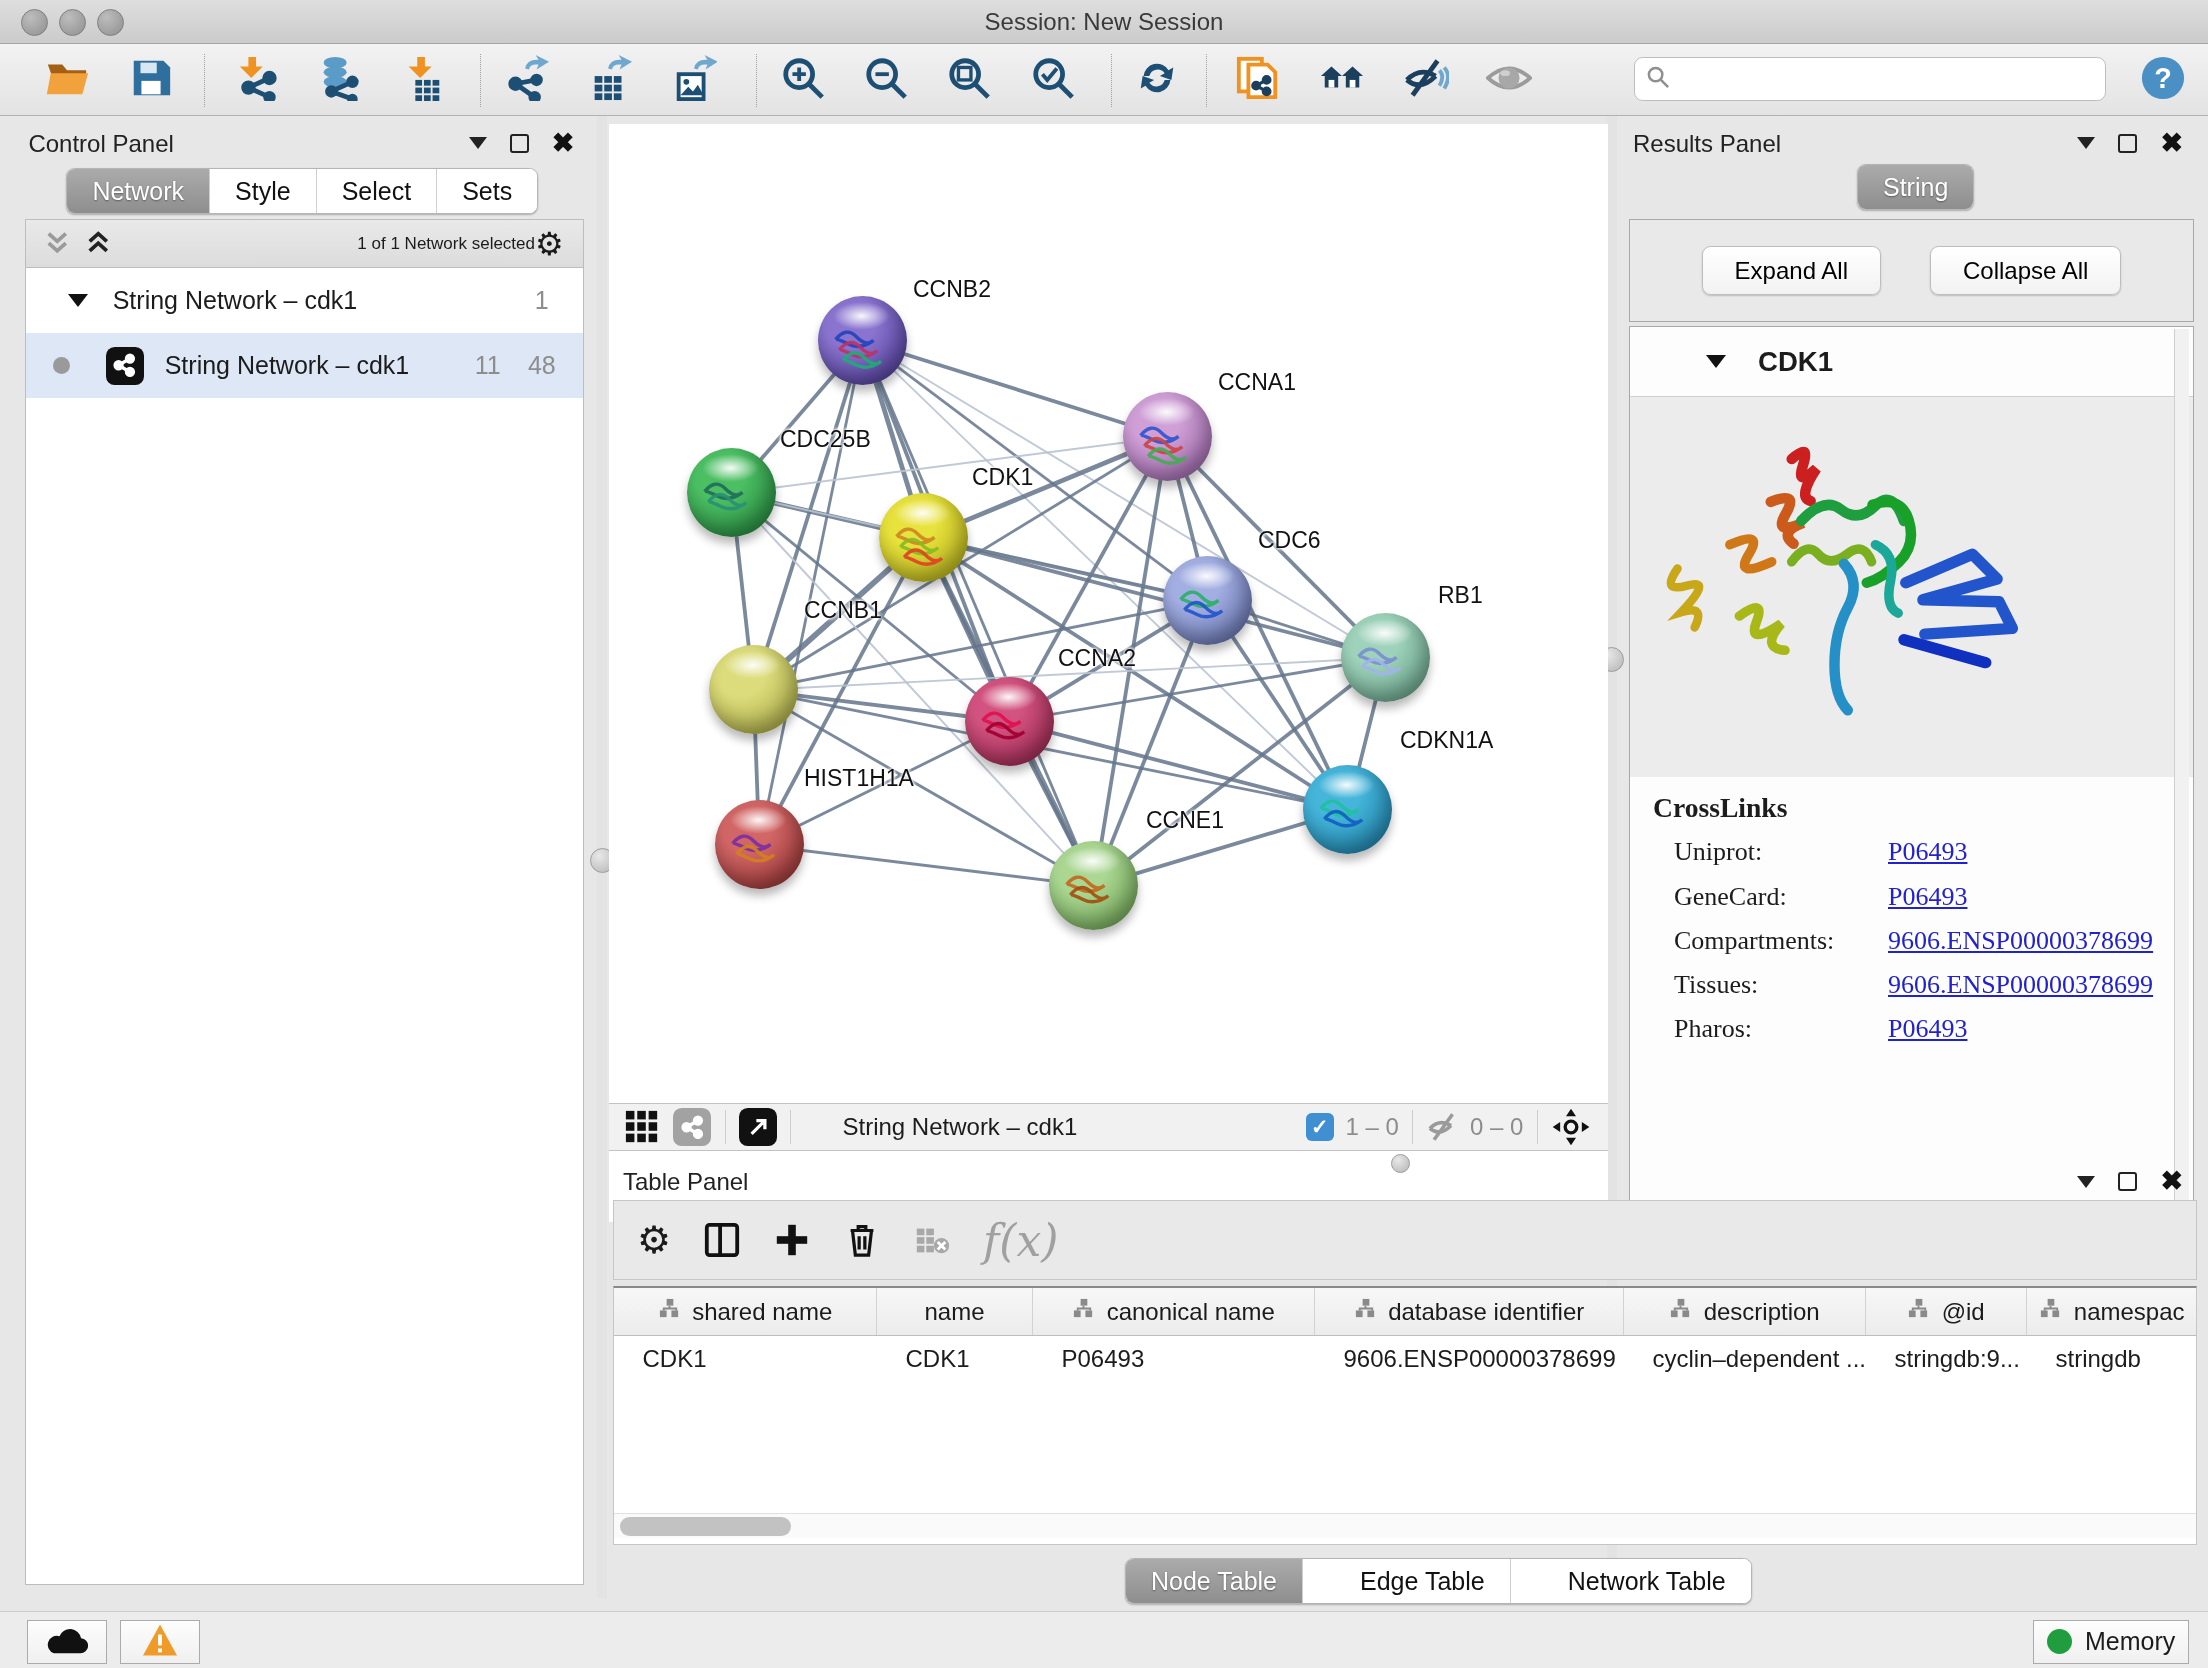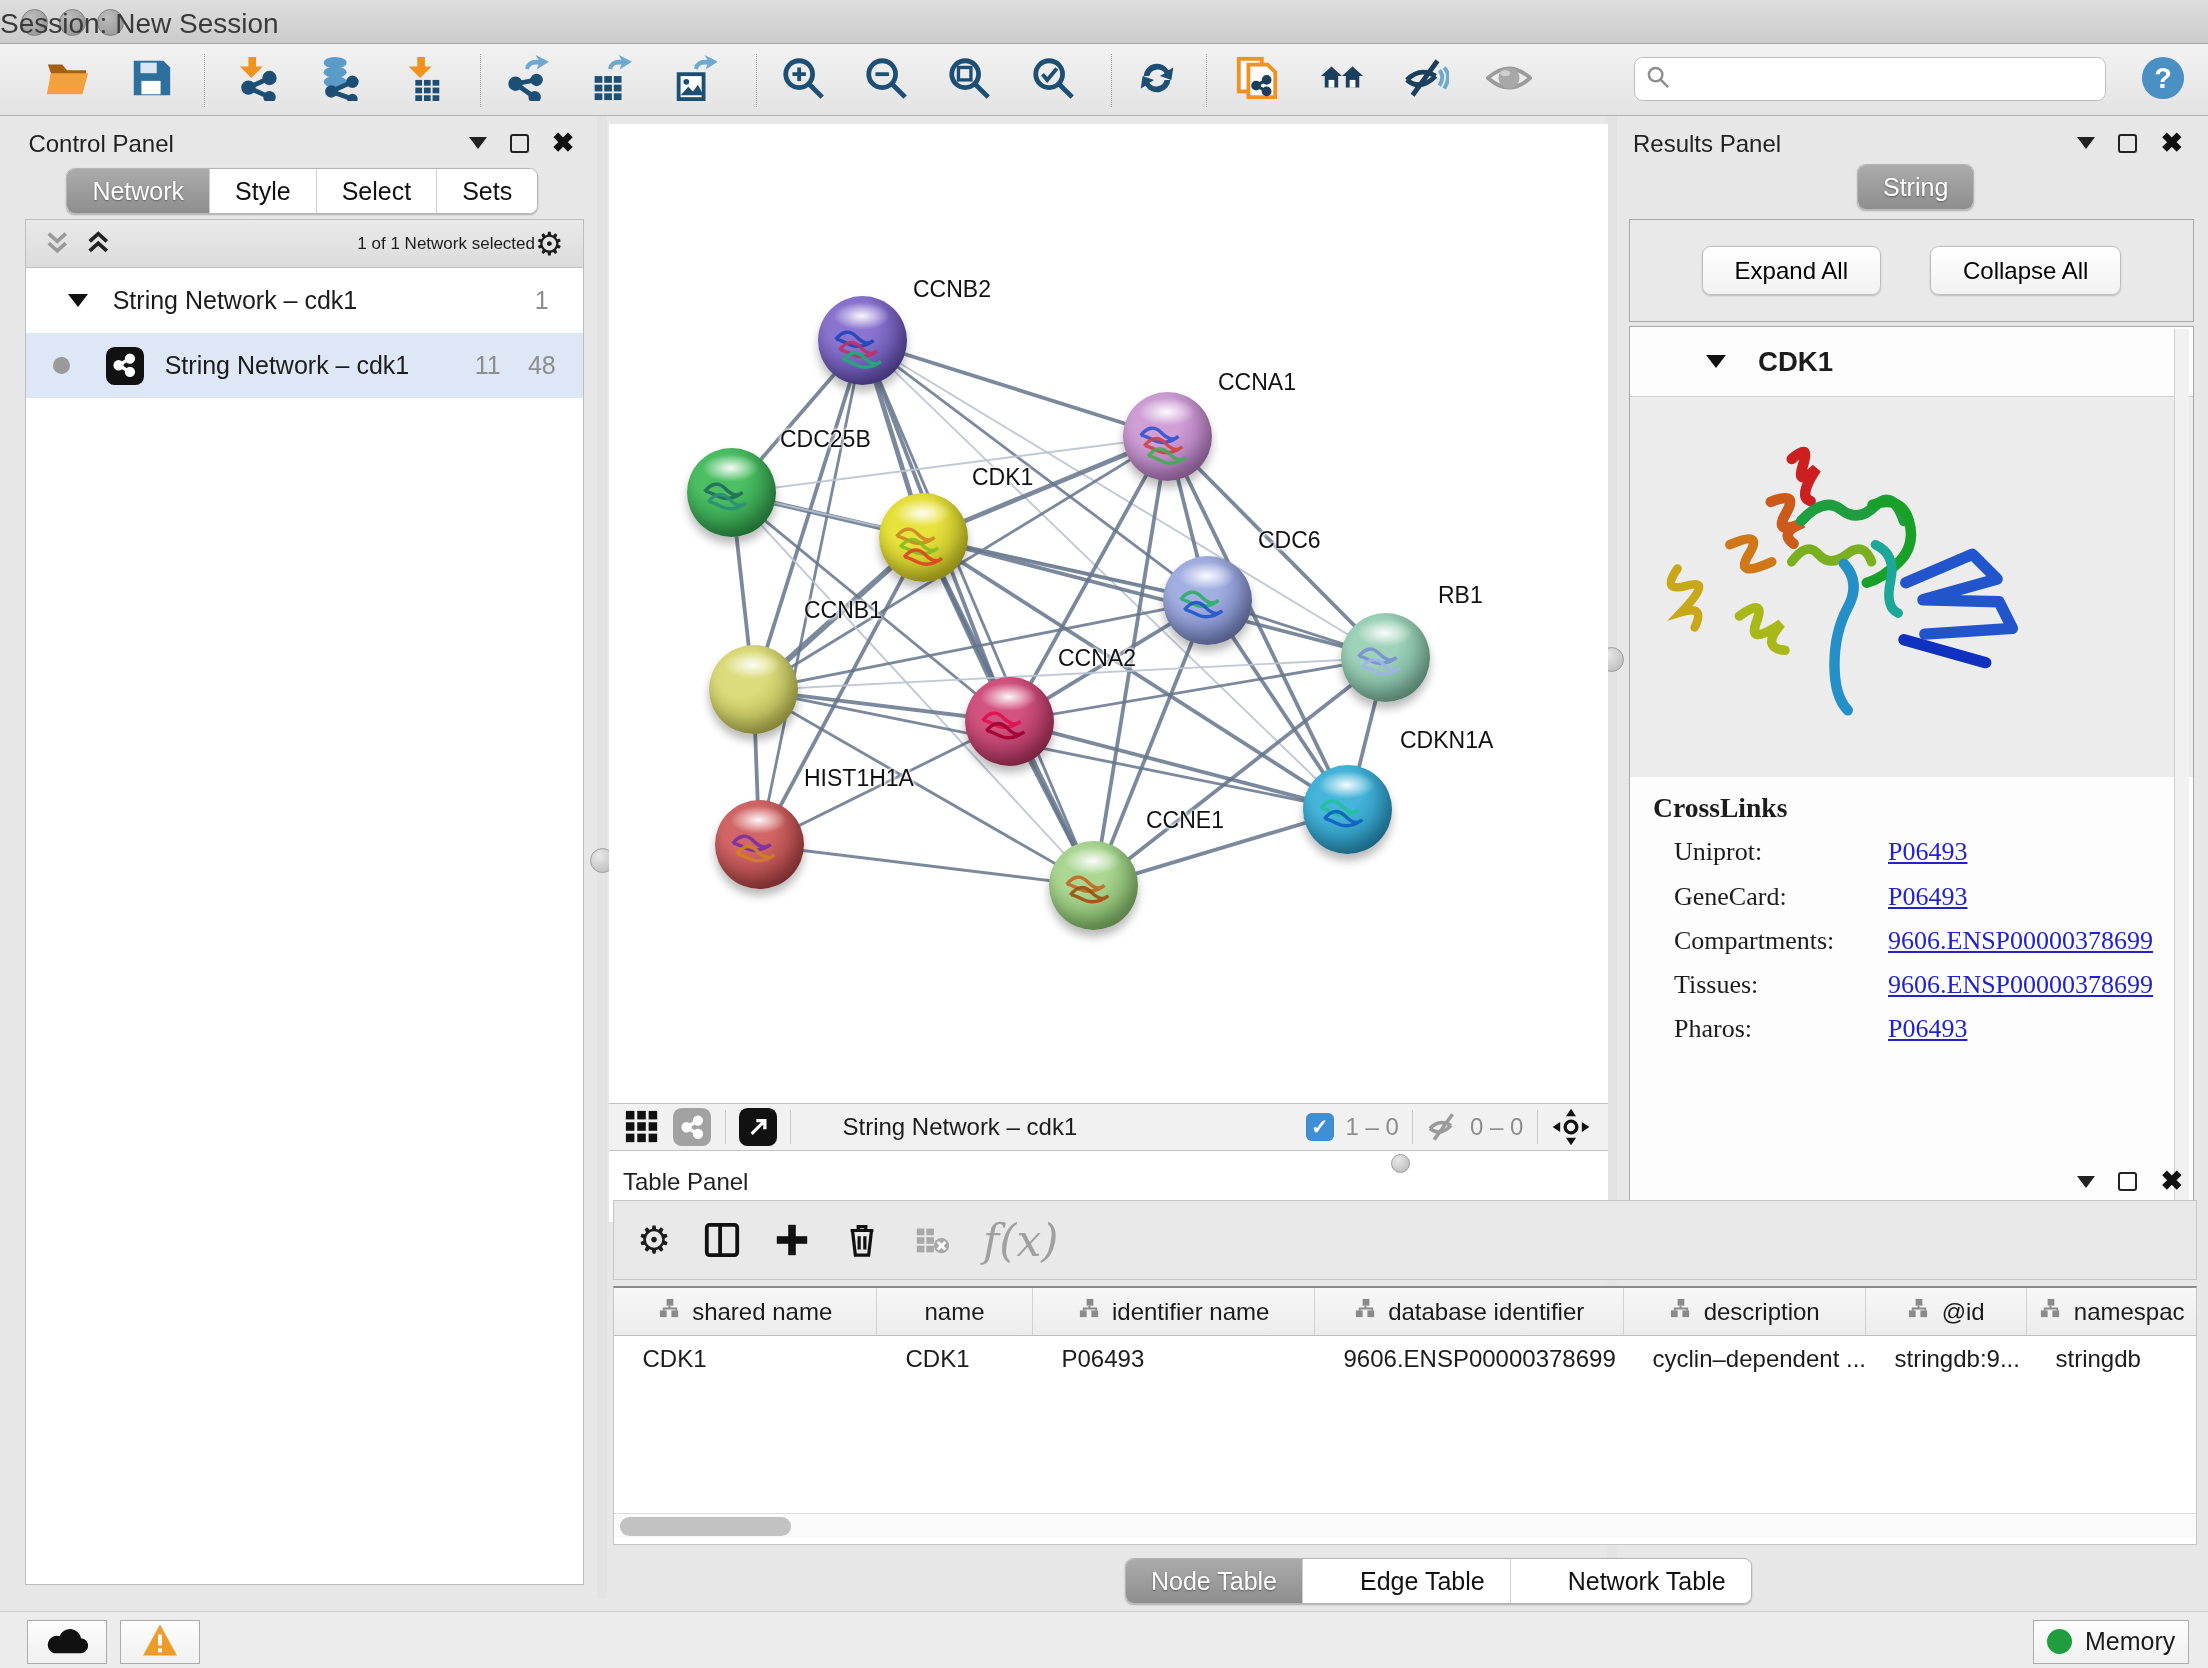--- a/index.html
+++ b/index.html
@@ -6,22 +6,22 @@
   html,body { width:2208px; height:1668px; }
   body {
     font-family:"Liberation Sans", sans-serif;
     background:#e7e7e7; position:relative; overflow:hidden; color:#1c1c1c;
   }
   
   .titlebar{position:absolute;left:0;top:0;width:2208px;height:44px;
     background:linear-gradient(#dedede,#cbcbcb);border-bottom:1px solid #a5a5a5;}
   .traffic{position:absolute;top:8.6px;width:27px;height:27px;border-radius:50%;
     background:radial-gradient(circle at 35% 30%,#bdbdbd,#8f8f8f);border:1px solid #7e7e7e;}
-  .win-title{position:absolute;top:7.6px;left:0;width:100%;
-    font-size:28px;color:#3a3a3a;}
+  .win-title{position:absolute;top:7.6px;left:0;width:100%;text-align:center;
+    font-size:24px;color:#3a3a3a;}
   
   .toolbar{position:absolute;left:0;top:44px;width:2208px;height:72px;
     background:linear-gradient(#f2f2f2,#e3e3e3);border-bottom:1px solid #b2b2b2;}
   .tb{position:absolute;top:11.4px;width:49px;height:49px;display:flex;align-items:center;justify-content:center;cursor:pointer;}
   .tb svg{width:46px;height:46px;}
   .tbsep{position:absolute;top:9.5px;height:53px;border-left:1.9px dotted #9f9f9f;}
   .searchbox{position:absolute;left:1634px;top:13.3px;width:472px;height:44px;background:#fff;
     border:1px solid #bdbdbd;border-radius:8.6px;display:flex;align-items:center;padding-left:11.4px;}
   .searchbox input{border:none;outline:none;font-size:23px;width:409px;background:transparent;
     font-family:"Liberation Sans",sans-serif;}
@@ -684,21 +684,21 @@
       <div class="th" style="width: 156px;">
         <span>name</span>
       </div>
       <div class="th" style="width: 282px;">
         <span><svg viewBox="0 0 24 24" fill="#8a8a8a">
             <rect x="9" y="2" width="7" height="7"></rect>
             <rect x="2" y="14" width="7" height="7"></rect>
             <rect x="14" y="14" width="7" height="7"></rect>
             <path d="M12 9v3M6 14v-2h13v2" stroke="#8a8a8a" stroke-width="2" fill="none"></path>
           </svg></span>
-        <span>identifier name</span>
+        <span>canonical name</span>
       </div>
       <div class="th" style="width: 309px;">
         <span><svg viewBox="0 0 24 24" fill="#8a8a8a">
             <rect x="9" y="2" width="7" height="7"></rect>
             <rect x="2" y="14" width="7" height="7"></rect>
             <rect x="14" y="14" width="7" height="7"></rect>
             <path d="M12 9v3M6 14v-2h13v2" stroke="#8a8a8a" stroke-width="2" fill="none"></path>
           </svg></span>
         <span>database identifier</span>
       </div>

